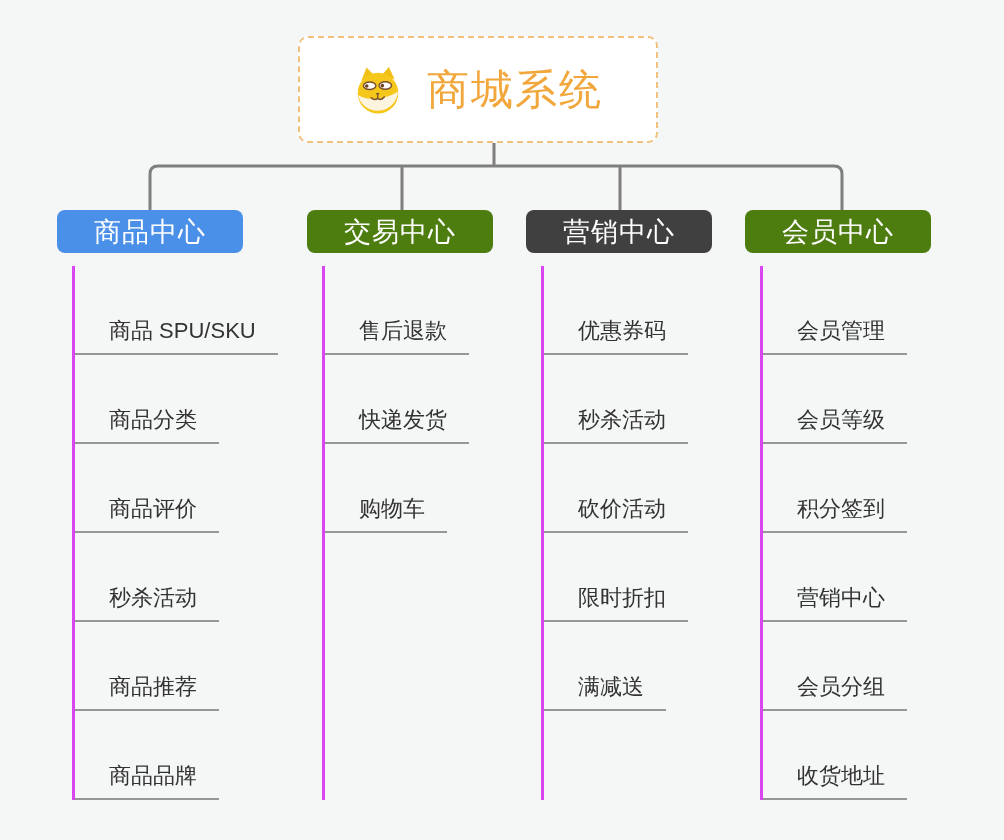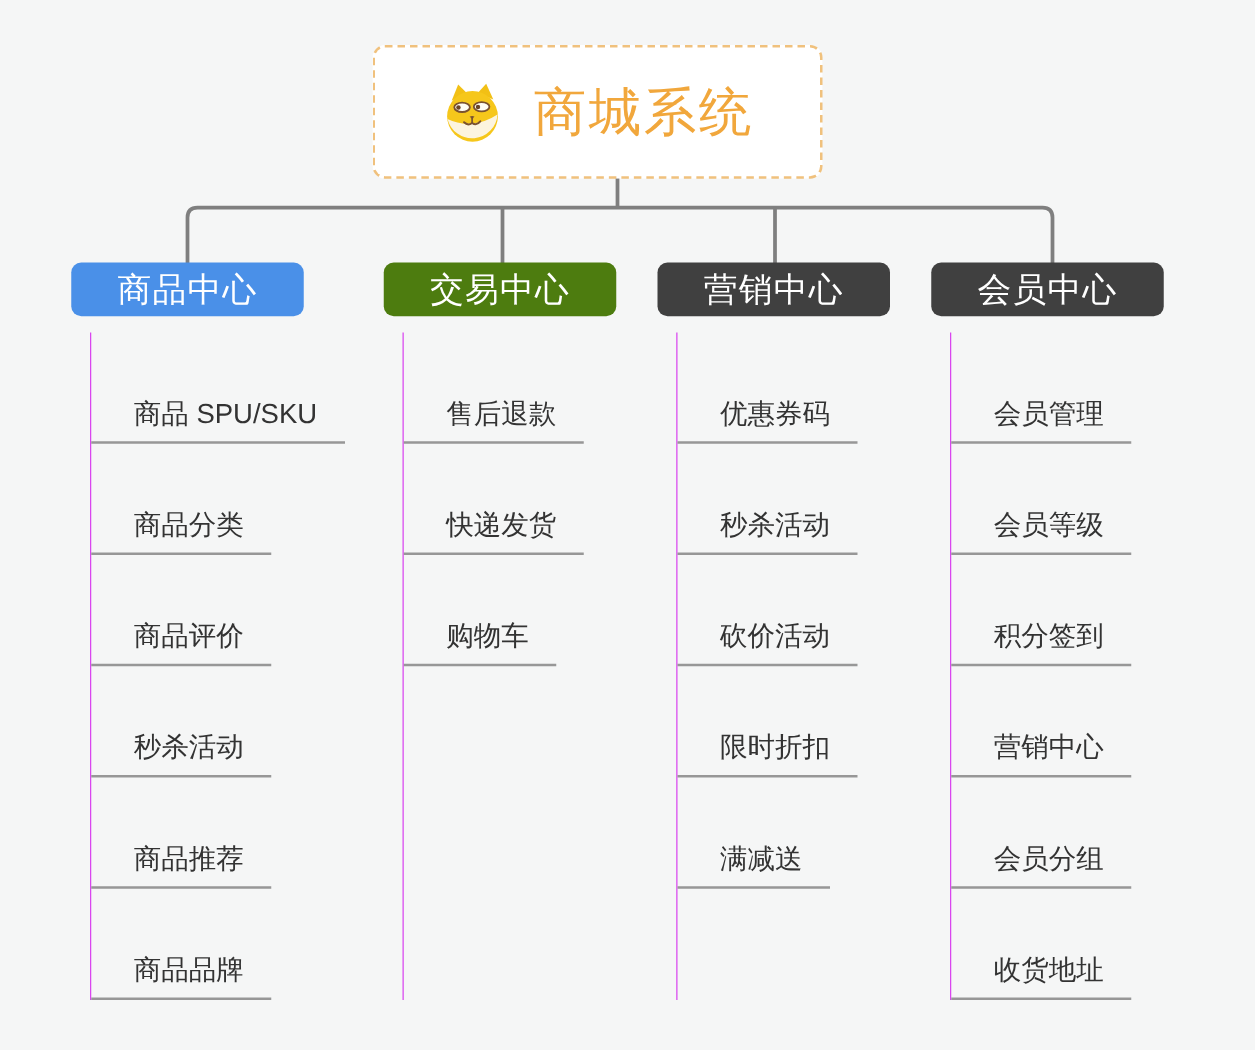--- a/index.html
+++ b/index.html
@@ -24,21 +24,21 @@
     color:#ffffff; font-size:27px; font-weight:500; letter-spacing:1px; white-space:nowrap;
   }
   .branch-0 { left:57px; }
   .branch-1 { left:307px; }
   .branch-2 { left:526px; }
   .branch-3 { left:745px; }
 
   
   .column-items {
     position:absolute; top:266px; height:534px;
-    border-left:1px solid #d946ef;
+    border-left:3px solid #d946ef;
   }
   .col-0 { left:72px; }
   .col-1 { left:322px; }
   .col-2 { left:541px; }
   .col-3 { left:760px; }
 
   .leaf { height:89px; display:flex; align-items:flex-end; }
   .leaf-label {
     display:inline-block; white-space:nowrap;
     border-bottom:2px solid #979797;
@@ -134,21 +134,21 @@
 
   <div class="branch-node branch-0" style="background: rgb(74, 144, 232);">
     <span>商品中心</span>
   </div>
   <div class="branch-node branch-1" style="background: #4d7c0f;">
     <span>交易中心</span>
   </div>
   <div class="branch-node branch-2" style="background: #404040;">
     <span>营销中心</span>
   </div>
-  <div class="branch-node branch-3" style="background: #404040;">
+  <div class="branch-node branch-3" style="background: #4d7c0f;">
     <span>会员中心</span>
   </div>
 
   <div class="root-node">
     <svg class="root-icon" viewBox="0 0 48 46" xmlns="http://www.w3.org/2000/svg">
 
       <polygon points="8,14 13,1.5 20,8.5" fill="#f2c015"></polygon>
       <polygon points="28,8 34.5,1 40,13" fill="#f2c015"></polygon>
 
       <circle cx="24" cy="26" r="19.5" fill="#f6c71b"></circle>

